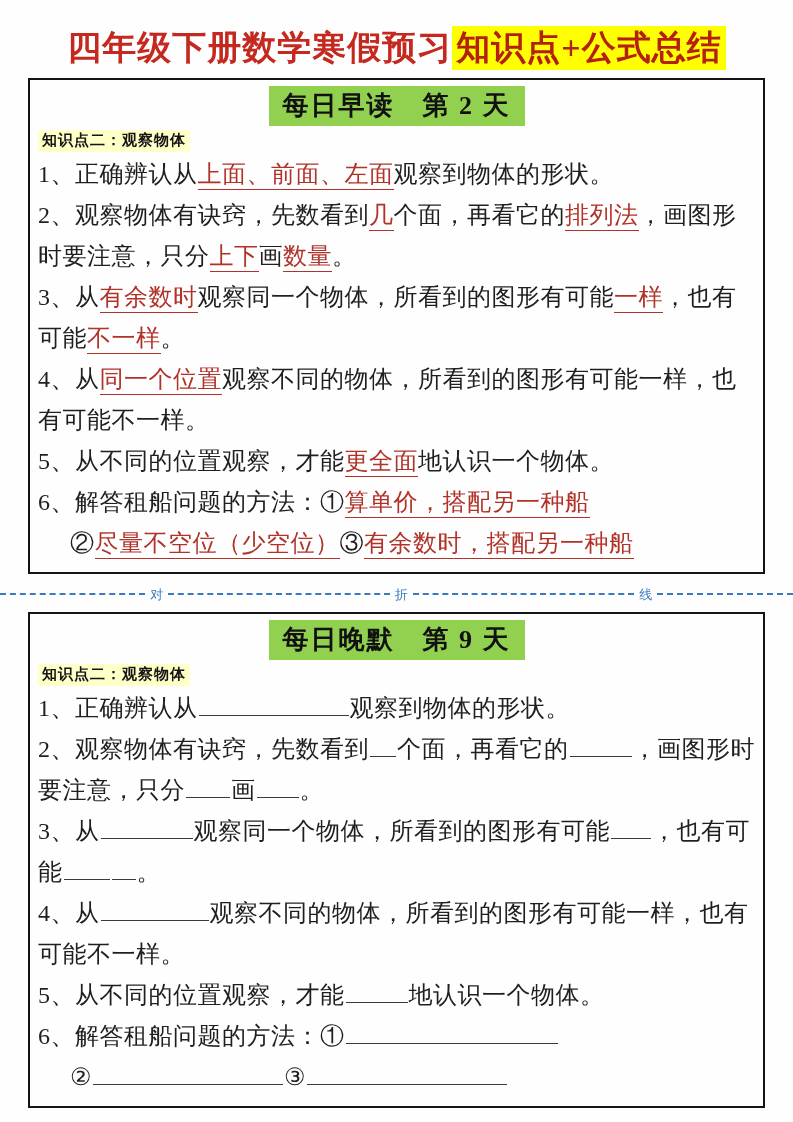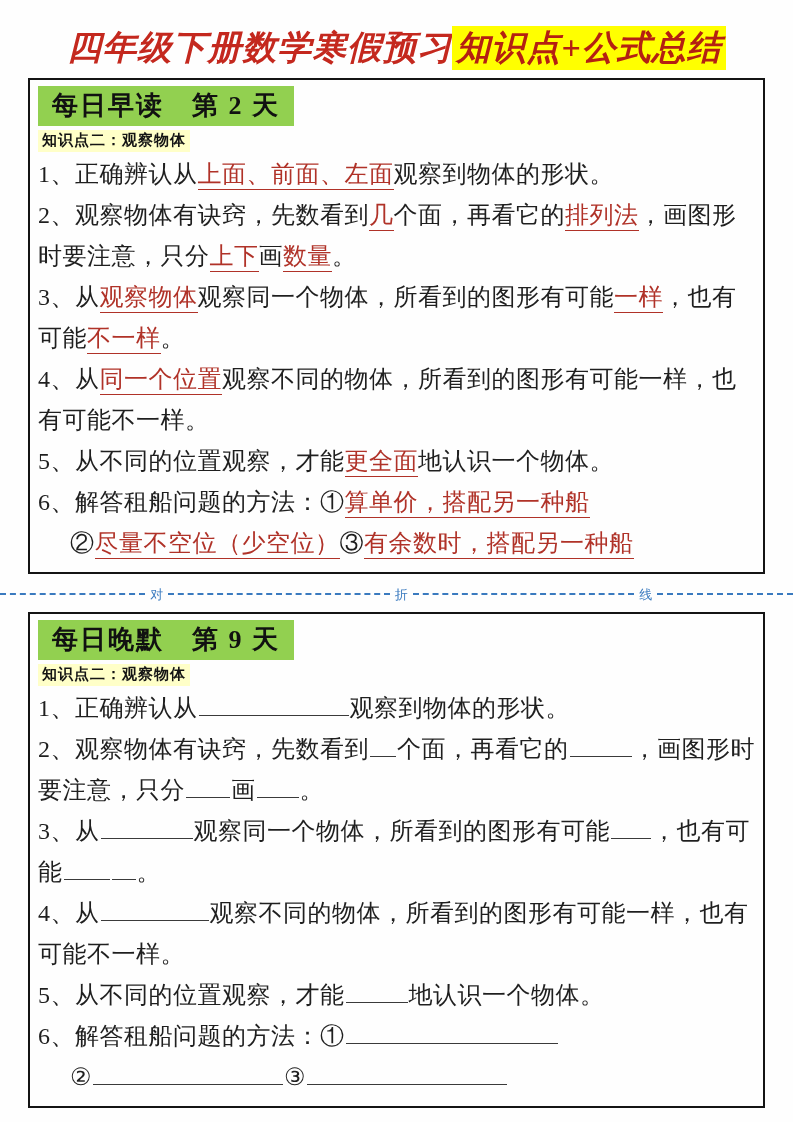--- a/index.html
+++ b/index.html
@@ -15,35 +15,34 @@
   }
   
   .title-row {
     padding-top: 26px;
     text-align: center;
     font-size: 34px;
     font-weight: bold;
     letter-spacing: 1px;
     line-height: 1.3;
     white-space: nowrap;
-    font-style: italic;
   }
   .title-red { color: #c4281e; }
   .title-hl  { color: #b42012; background: #ffff00; padding: 3px 4px 4px; }
 
   
   .box {
     width: 717px;
     margin: 8px auto 0;
     border: 2.5px solid #141414;
     padding: 4px 8px 8px;
     box-sizing: content-box;
     background: #fefefe;
   }
-  .sec-header { text-align: left; margin: 2px 0 2px; }
+  .sec-header { text-align: center; margin: 2px 0 2px; }
   .green-hl {
     display: inline-block;
     background: #92d050;
     color: #111;
     font-size: 26px;
     font-weight: bold;
     padding: 2px 14px 3px;
     letter-spacing: 2px;
   }
   .topic-row { margin: 4px 0 2px; }
@@ -110,21 +109,21 @@
   <div class="box">
     <div class="sec-header">
       <span class="green-hl">每日早读　第 2 天</span>
     </div>
     <div class="topic-row">
       <span class="yellow-hl">知识点二：观察物体</span>
     </div>
     <div class="items">
         <p class="line"><span class="txt">1、正确辨认从</span><span class="ans">上面、前面、左面</span><span class="txt">观察到物体的形状。</span></p>
         <p class="line"><span class="txt">2、观察物体有诀窍，先数看到</span><span class="ans">几</span><span class="txt">个面，再看它的</span><span class="ans">排列法</span><span class="txt">，画图形时要注意，只分</span><span class="ans">上下</span><span class="txt">画</span><span class="ans">数量</span><span class="txt">。</span></p>
-        <p class="line"><span class="txt">3、从</span><span class="ans">观察物体</span><span class="txt">观察同一个物体，所看到的图形有可能</span><span class="ans">一样</span><span class="txt">，也有可能</span><span class="ans">不一样</span><span class="txt">。</span></p>
+        <p class="line"><span class="txt">3、从</span><span class="ans">有余数时</span><span class="txt">观察同一个物体，所看到的图形有可能</span><span class="ans">一样</span><span class="txt">，也有可能</span><span class="ans">不一样</span><span class="txt">。</span></p>
         <p class="line"><span class="txt">4、从</span><span class="ans">同一个位置</span><span class="txt">观察不同的物体，所看到的图形有可能一样，也有可能不一样。</span></p>
         <p class="line"><span class="txt">5、从不同的位置观察，才能</span><span class="ans">更全面</span><span class="txt">地认识一个物体。</span></p>
         <p class="line"><span class="txt">6、解答租船问题的方法：①</span><span class="ans">算单价，搭配另一种船</span></p>
         <p class="line indent"><span class="txt">②</span><span class="ans">尽量不空位（少空位）</span><span class="txt">③</span><span class="ans">有余数时，搭配另一种船</span></p>
       </div>
   </div>
 
   <div class="foldline">
     <div class="fold-dash d1"></div>
     <span class="fold-label">对</span>

